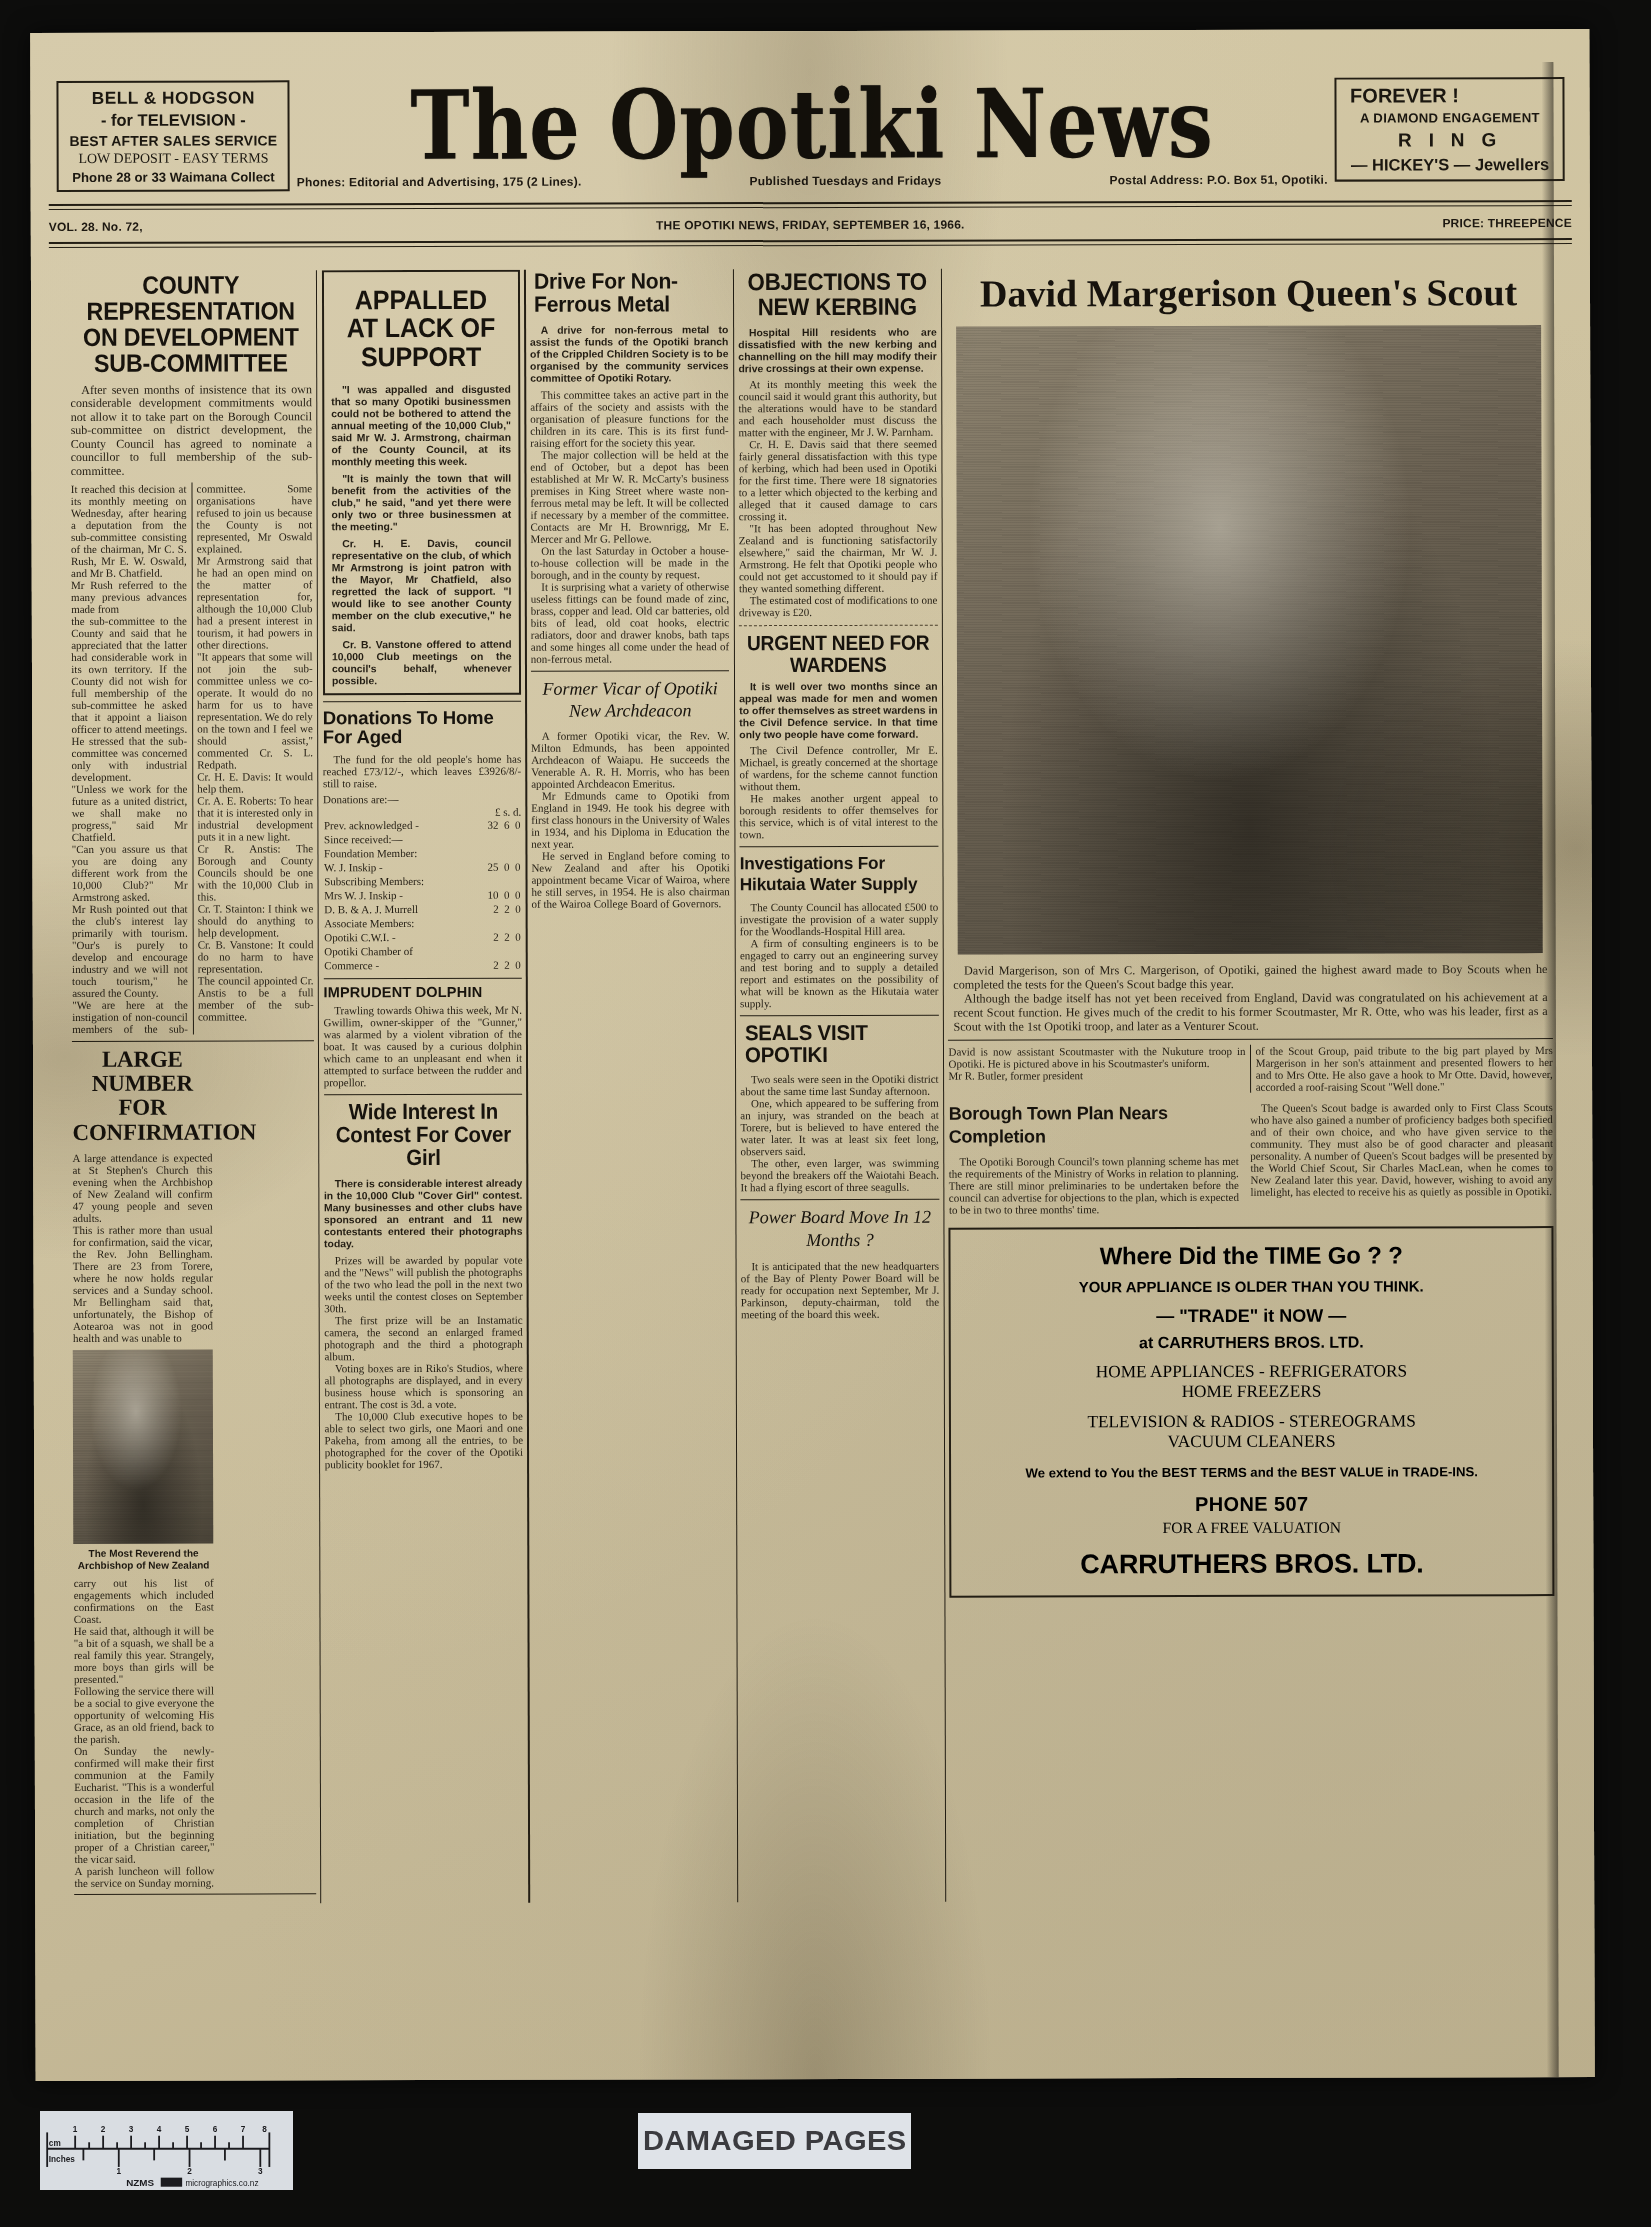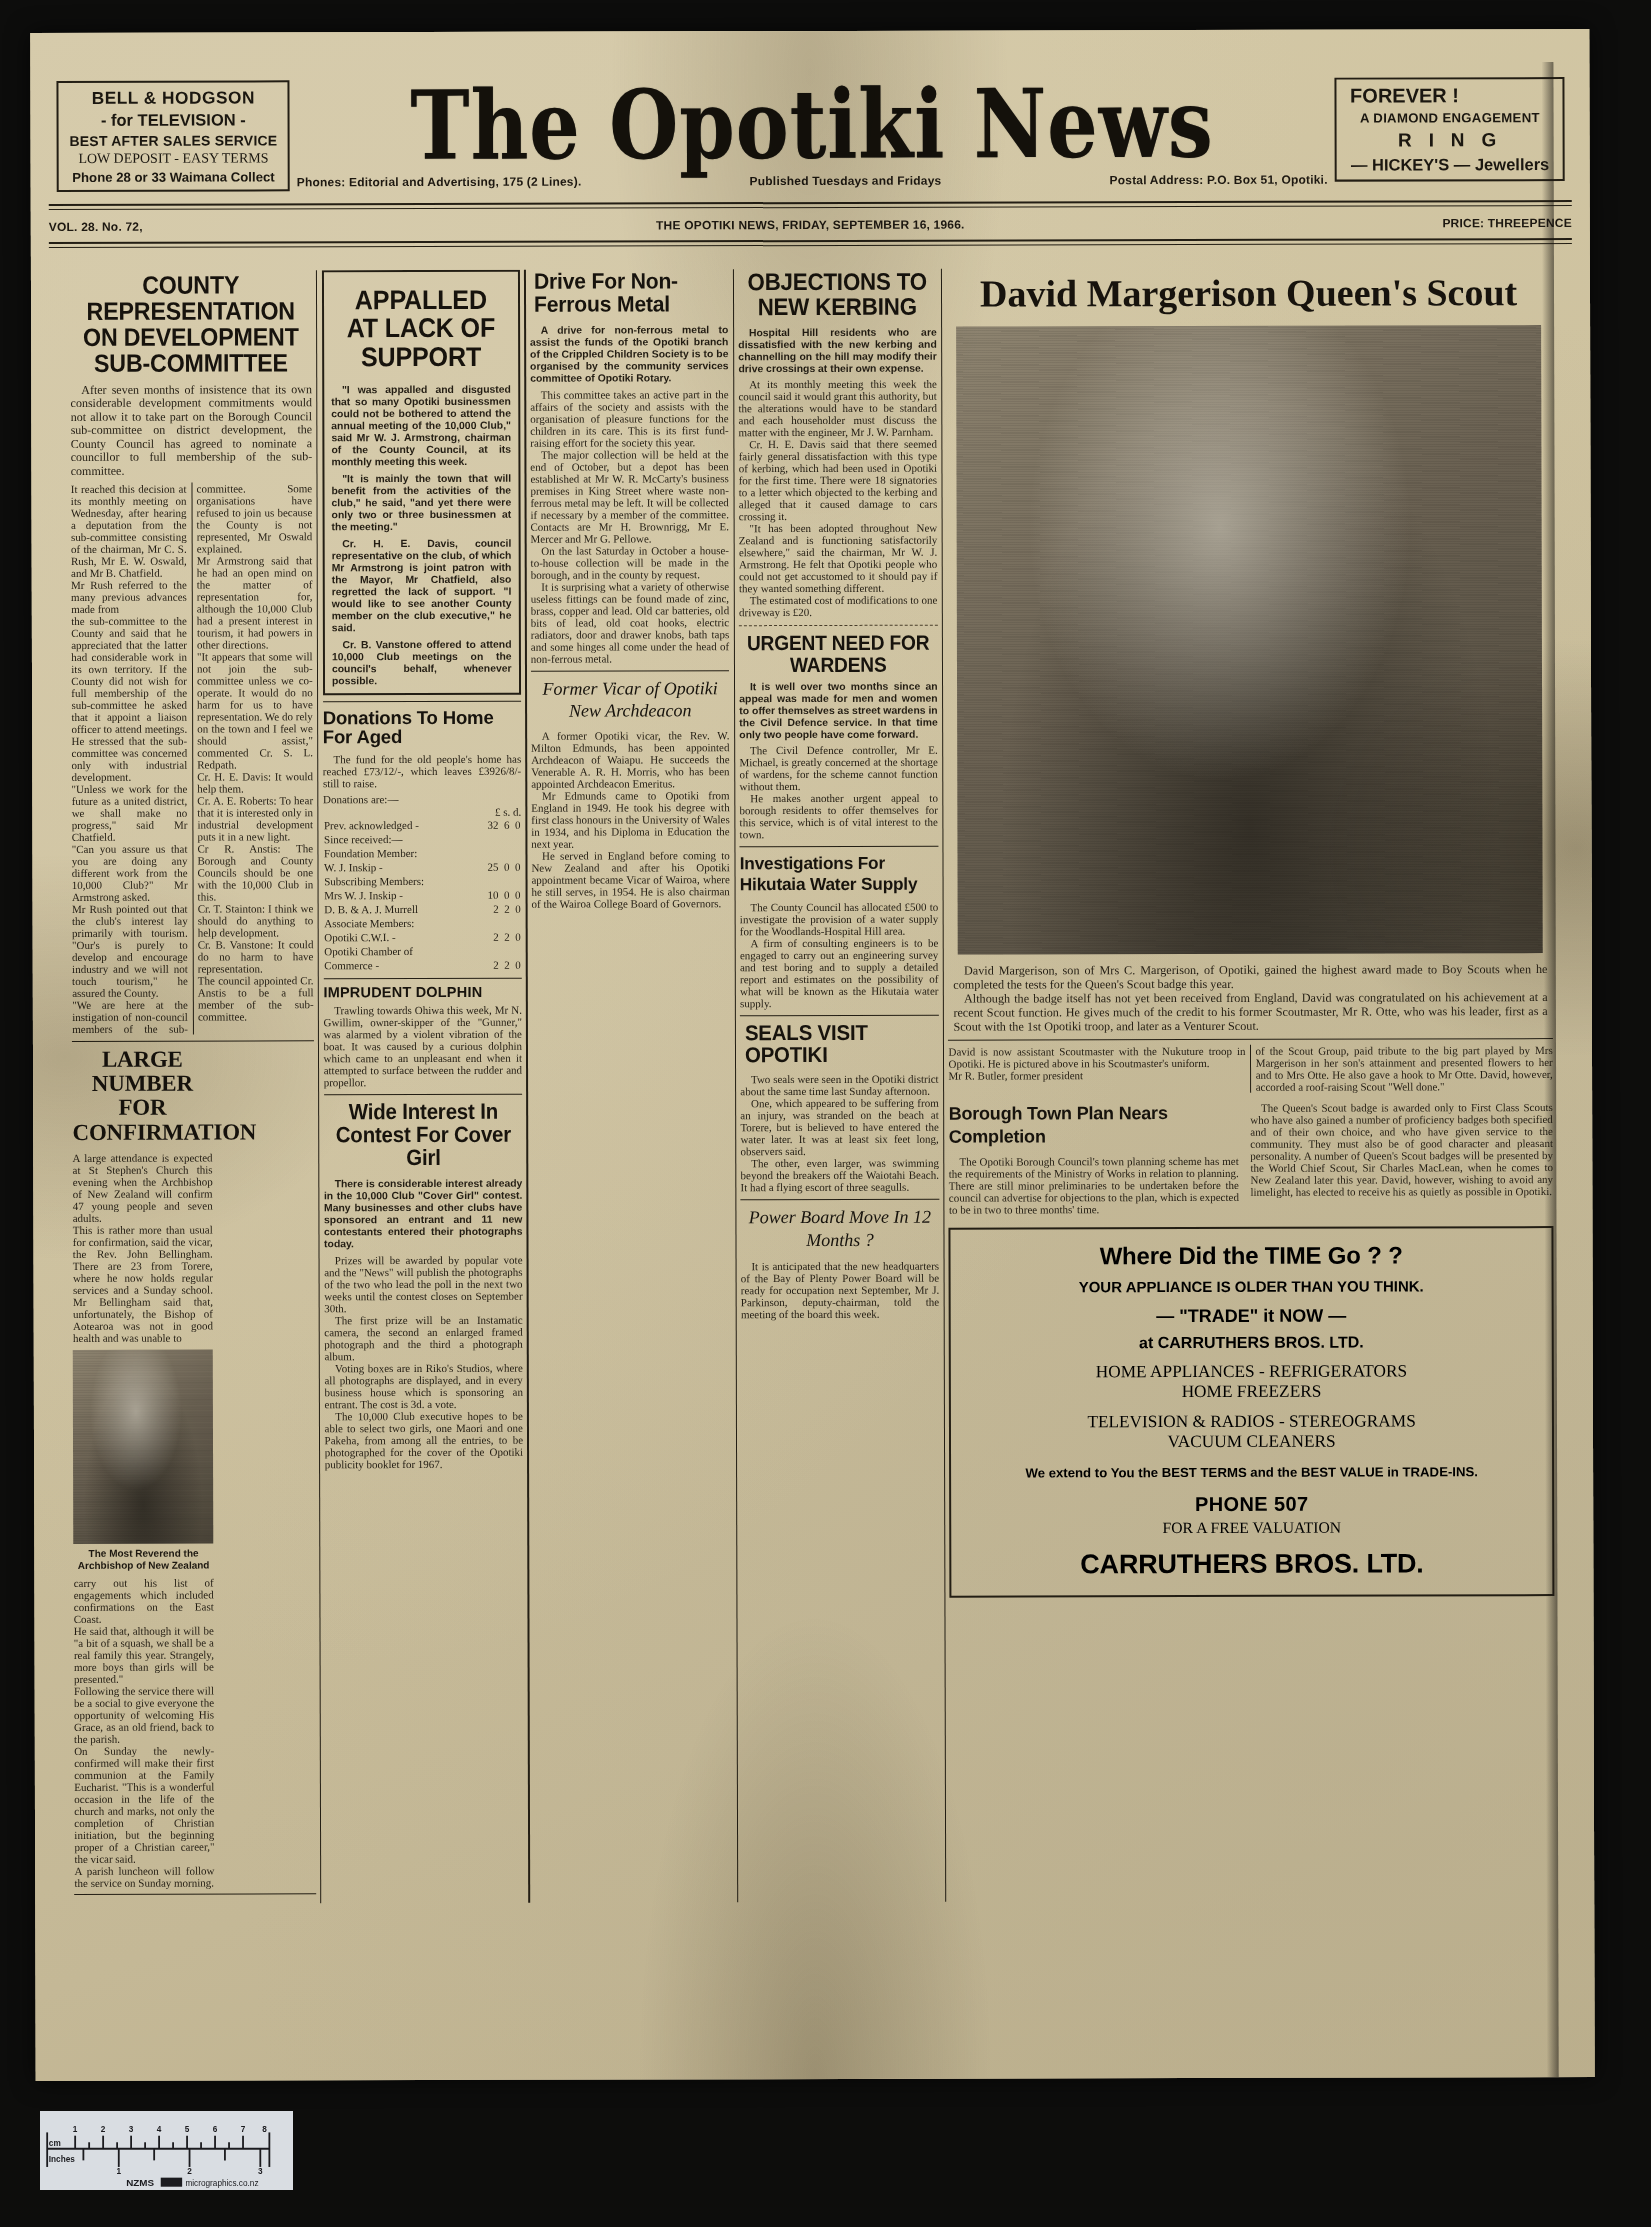--- a/index.html
+++ b/index.html
@@ -555,15 +555,18 @@
         <text x="267" y="76">3</text>
       </g>
       <text x="10" y="43" font-family="Liberation Sans, sans-serif" font-size="10" font-weight="700" fill="#1b1b1f">cm</text>
       <text x="10" y="62" font-family="Liberation Sans, sans-serif" font-size="10" font-weight="700" fill="#1b1b1f">Inches</text>
       <text x="104" y="91" font-family="Liberation Sans, sans-serif" font-size="12" font-weight="700" fill="#1b1b1f">NZMS</text>
       <rect x="146" y="81" width="26" height="11" fill="#1b1b1f"></rect>
       <text x="176" y="91" font-family="Liberation Sans, sans-serif" font-size="10" fill="#1b1b1f">micrographics.co.nz</text>
     </svg>
   </div>
 
+  <div id="damaged">
+    <span>DAMAGED PAGES</span>
+  </div>
 
 </div>
 
 
 </body></html>

